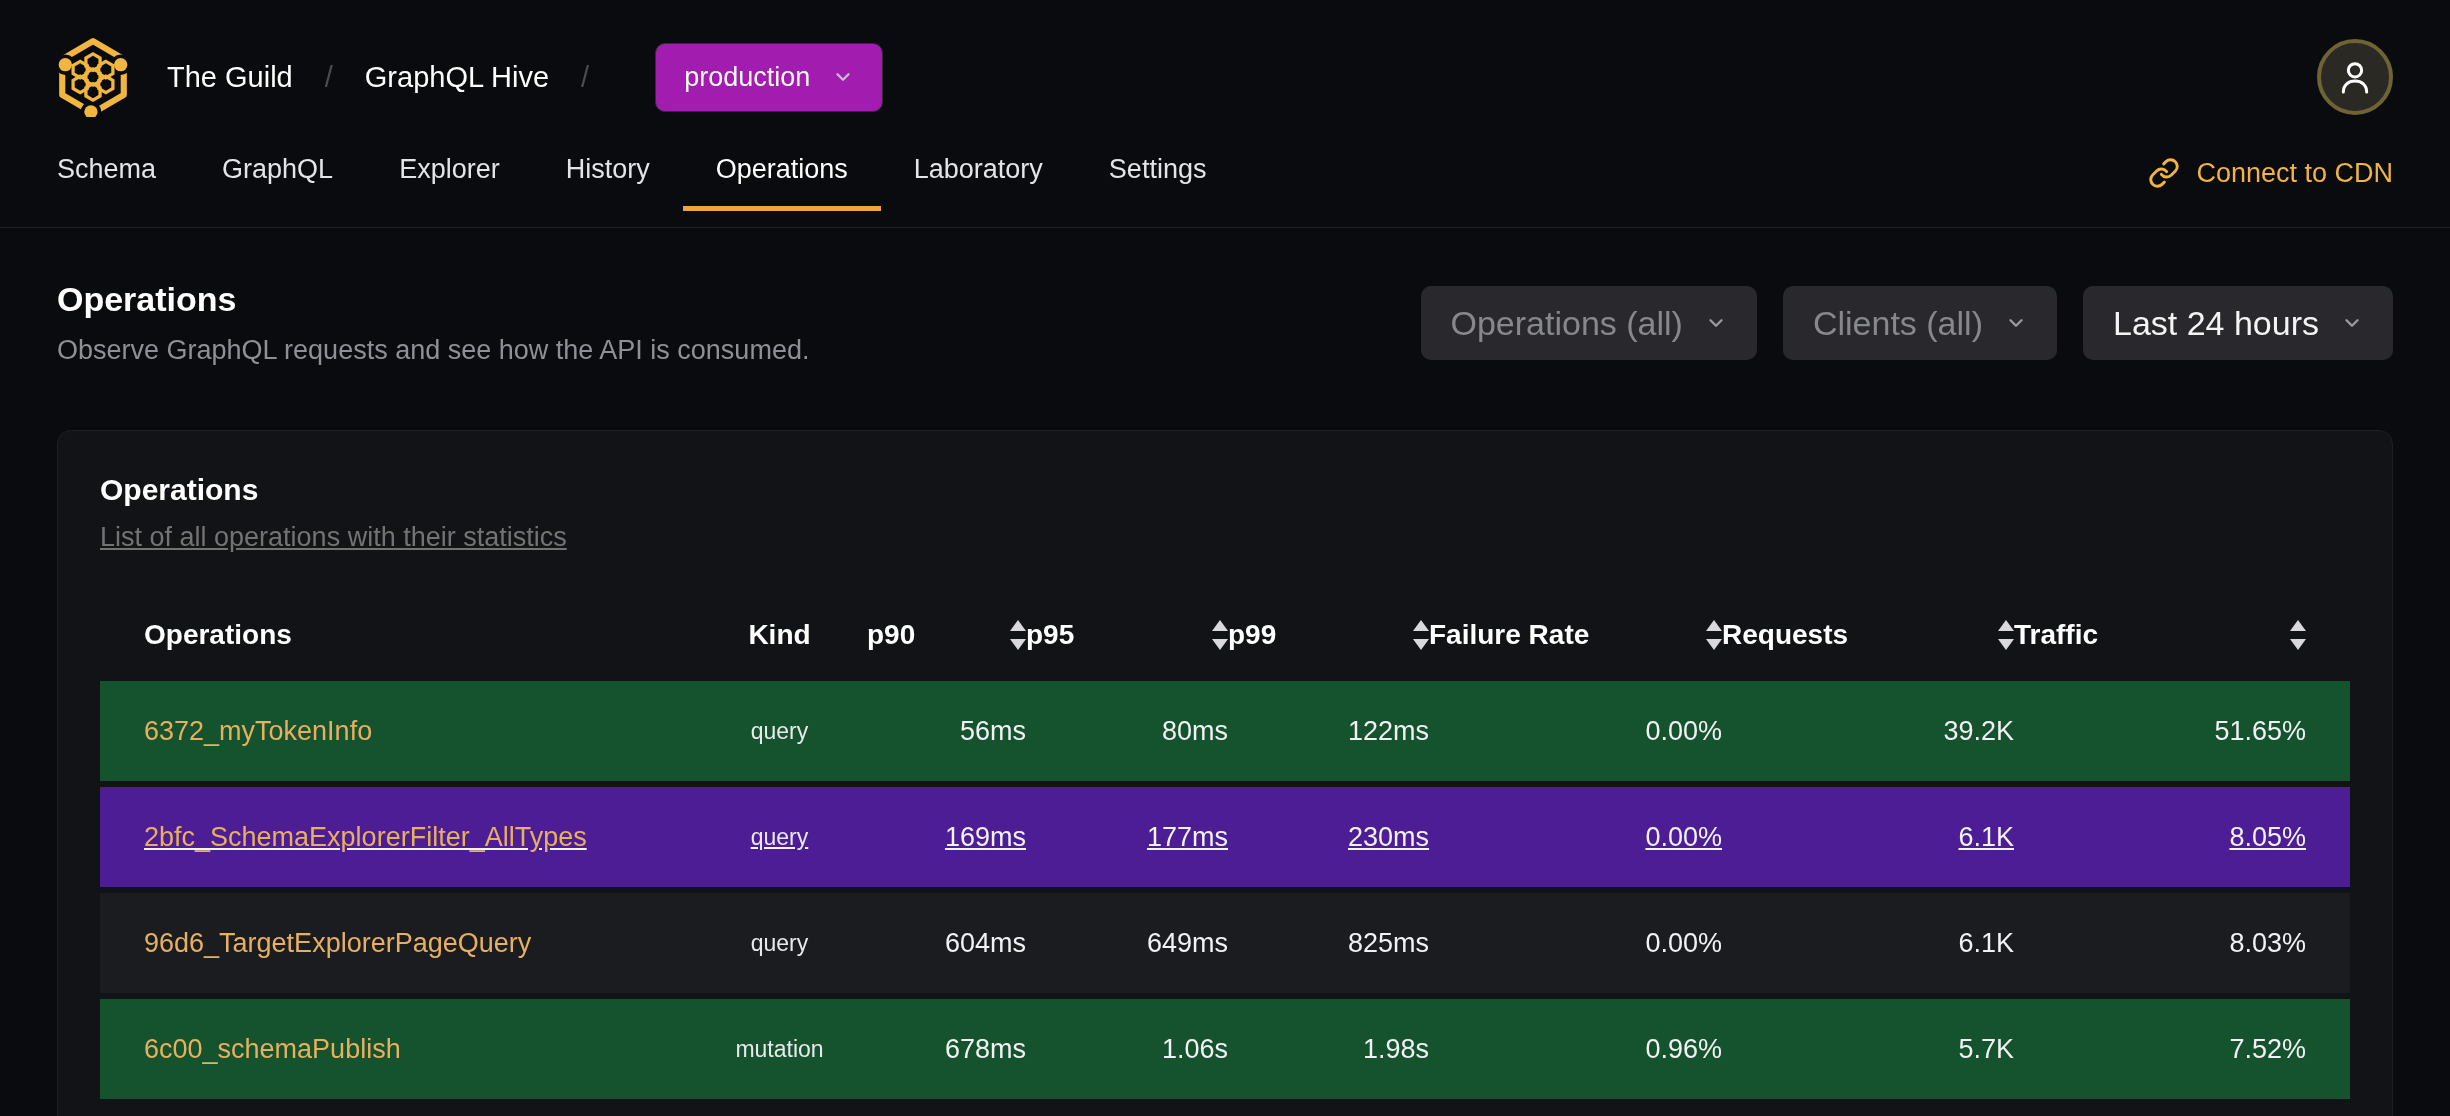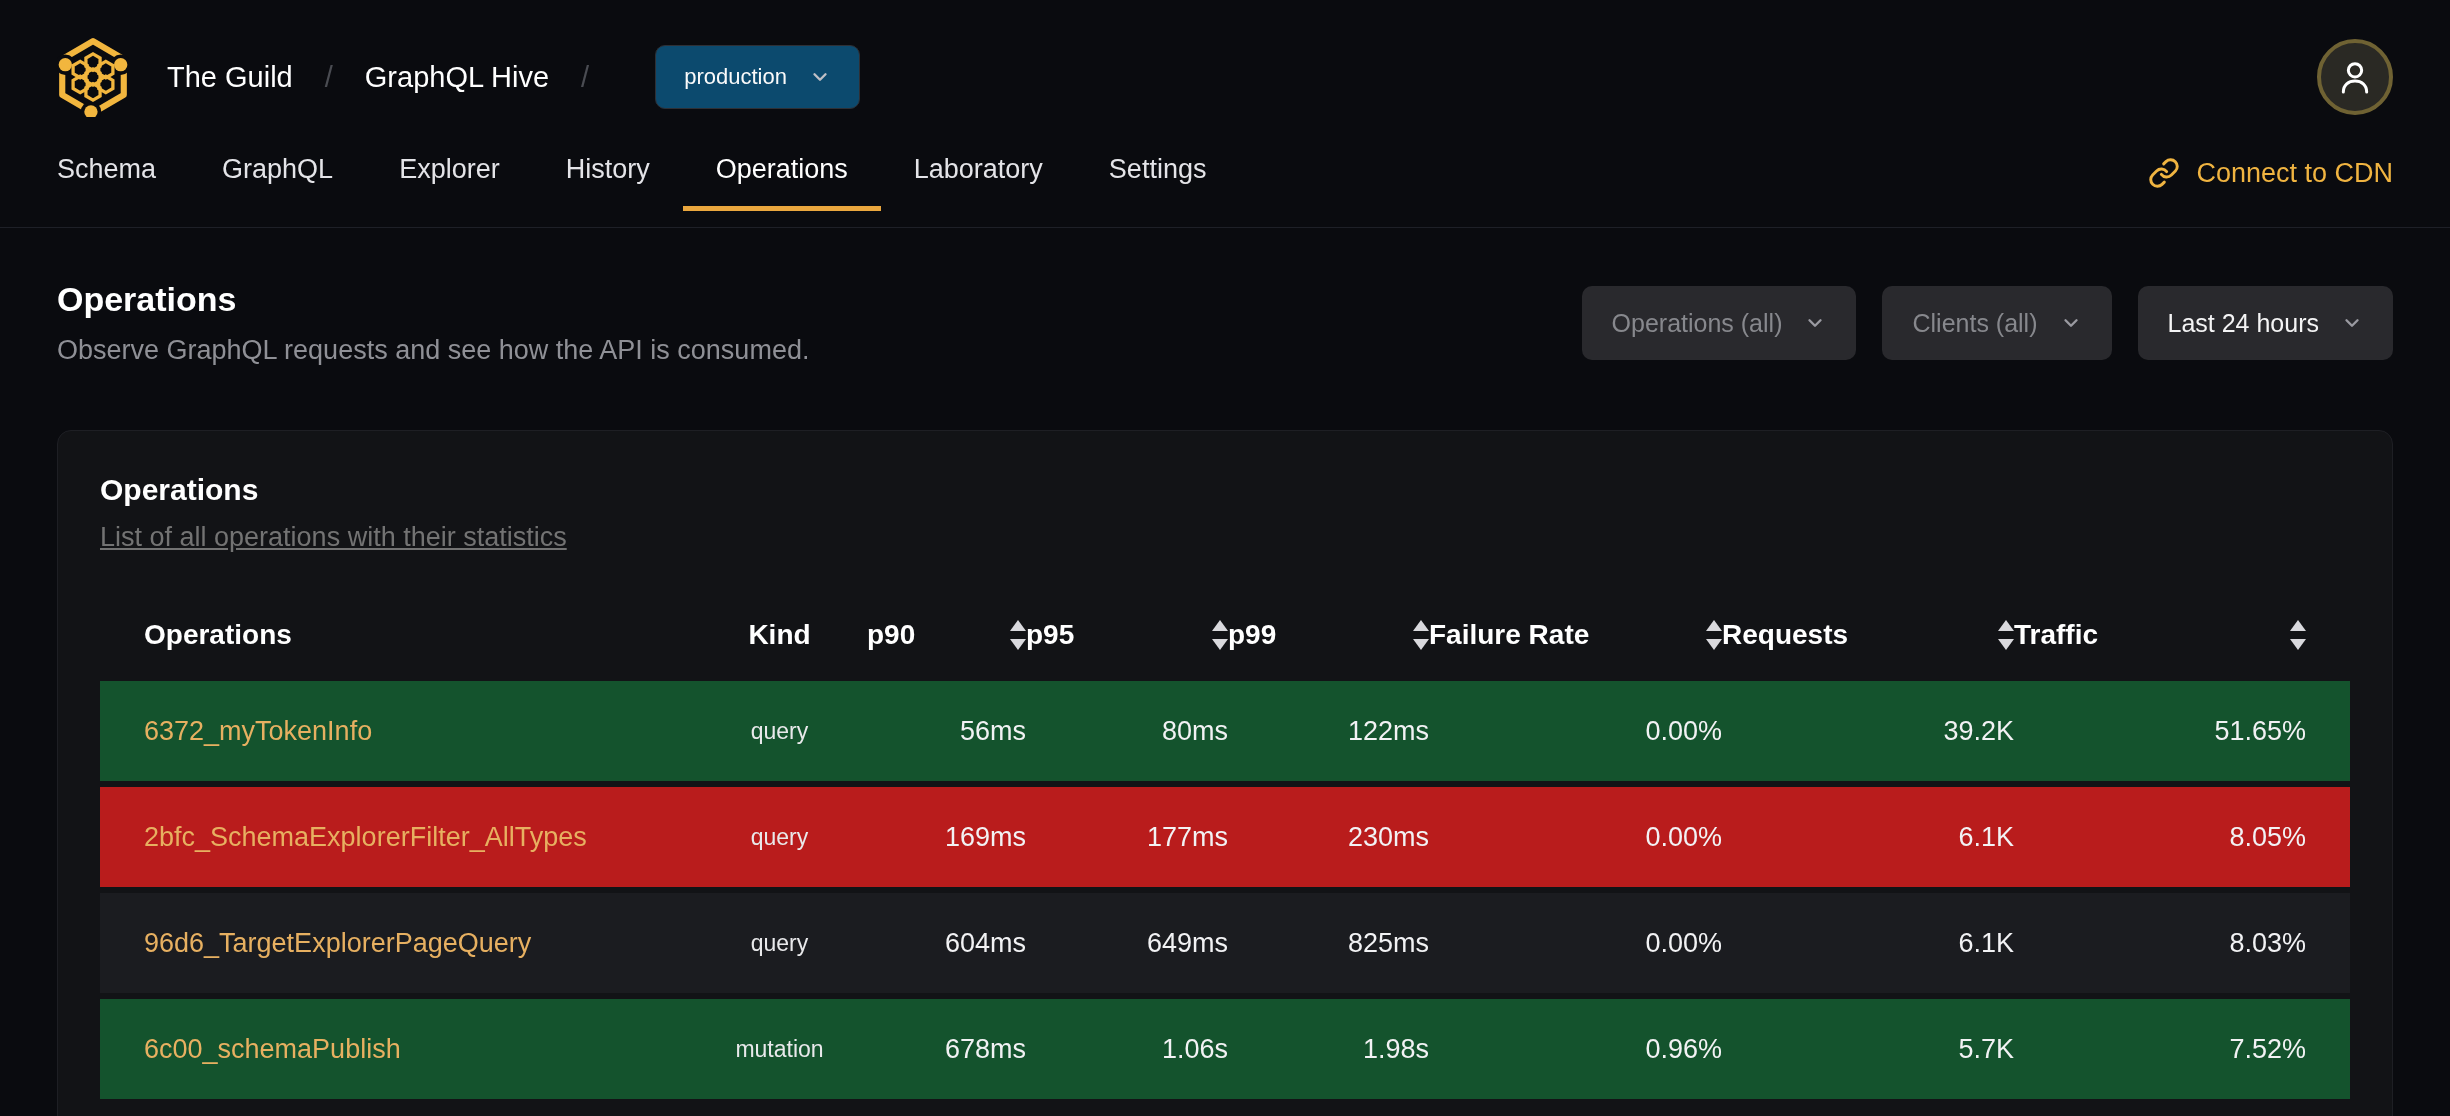--- a/index.html
+++ b/index.html
@@ -15,22 +15,22 @@
     display: flex; align-items: center;
     padding: 32px 57px 0 57px; height: 122px; gap: 12px;
   }
   .brand { display: flex; align-items: center; gap: 0; }
   .logo { width: 72px; height: 80px; margin-right: 38px; flex: none; }
   .crumb { font-size: 29px; font-weight: 500; color: #ffffff; }
   .crumb-sep { font-size: 29px; color: #4a4c52; margin: 0 32px; font-weight: 400; }
   .target-btn {
     display: flex; align-items: center; gap: 22px;
     margin-left: 34px;
-    background: #0c4a6e; border: 1px solid #2e3036; border-radius: 10px;
-    padding: 18px 28px; font-size: 22px; color: #fafafa;
+    background: #a21caf; border: 1px solid #2e3036; border-radius: 10px;
+    padding: 18px 28px; font-size: 27px; color: #fafafa;
     font-family: "Liberation Sans", sans-serif; cursor: pointer;
   }
   .chev { width: 22px; height: 22px; color: #c0c0c6; flex: none; }
   .header-spacer { flex: 1; }
   .avatar-btn {
     width: 76px; height: 76px; border-radius: 50%;
     background: #2a2924; border: 4px solid #6f6233;
     display: flex; align-items: center; justify-content: center; cursor: pointer;
   }
   .avatar-btn svg { width: 40px; height: 40px; }
@@ -64,21 +64,21 @@
   .page-head {
     display: flex; justify-content: space-between; align-items: center;
     margin-top: 52px;
   }
   .page-title { font-size: 34px; font-weight: 700; color: #ffffff; }
   .page-sub { font-size: 27px; color: #8f9096; margin-top: 16px; }
   .filters { display: flex; gap: 26px; }
   .filter-btn {
     display: flex; align-items: center;
     background: #29292d; border: none; border-radius: 10px;
-    height: 74px; padding: 0 30px; font-size: 25px; font-weight: 500;
+    height: 74px; padding: 0 30px; font-size: 34px; font-weight: 500;
     color: #f4f4f5; font-family: "Liberation Sans", sans-serif; cursor: pointer;
   }
   .filter-btn .chev { margin-left: 22px; color: #9a9aa1; }
   .filter-btn.muted { color: #87888d; }
 
   
   .card {
     margin-top: 64px; height: 820px;
     background: #121316; border: 1px solid #1e1f24; border-radius: 14px;
     padding: 42px 42px;
@@ -98,21 +98,21 @@
   .th { font-size: 28px; font-weight: 700; color: #ffffff; display: flex; align-items: center; }
   .th.c { justify-content: center; }
   .th.r { justify-content: space-between; }
   .sort { display: inline-flex; flex-direction: column; gap: 8px; margin-left: 17px; cursor: pointer; }
   .tri { width: 0; height: 0; border-left: 8px solid transparent; border-right: 8px solid transparent; }
   .tri.up   { border-bottom: 11px solid #d9d9dd; }
   .tri.down { border-top: 11px solid #d9d9dd; }
 
   .tr { height: 100px; margin-bottom: 6px; }
   .tr:nth-child(1) { background: #14532d; }
-  .tr:nth-child(2) { background: #b91c1c; }
+  .tr:nth-child(2) { background: #4c1d95; text-decoration: underline; }
   .tr:nth-child(3) { background: #1b1c20; }
   .tr:nth-child(4) { background: #14532d; }
   .td { font-size: 27px; color: #f2f2f4; }
   .td.c { text-align: center; }
   .td.r { text-align: right; }
   .td.kind { font-size: 23px; color: #e9e9eb; }
   .op-link { color: #e7b061; text-decoration: none; cursor: pointer; font-size: 27px; }
 </style>
 </head>
 <body>

